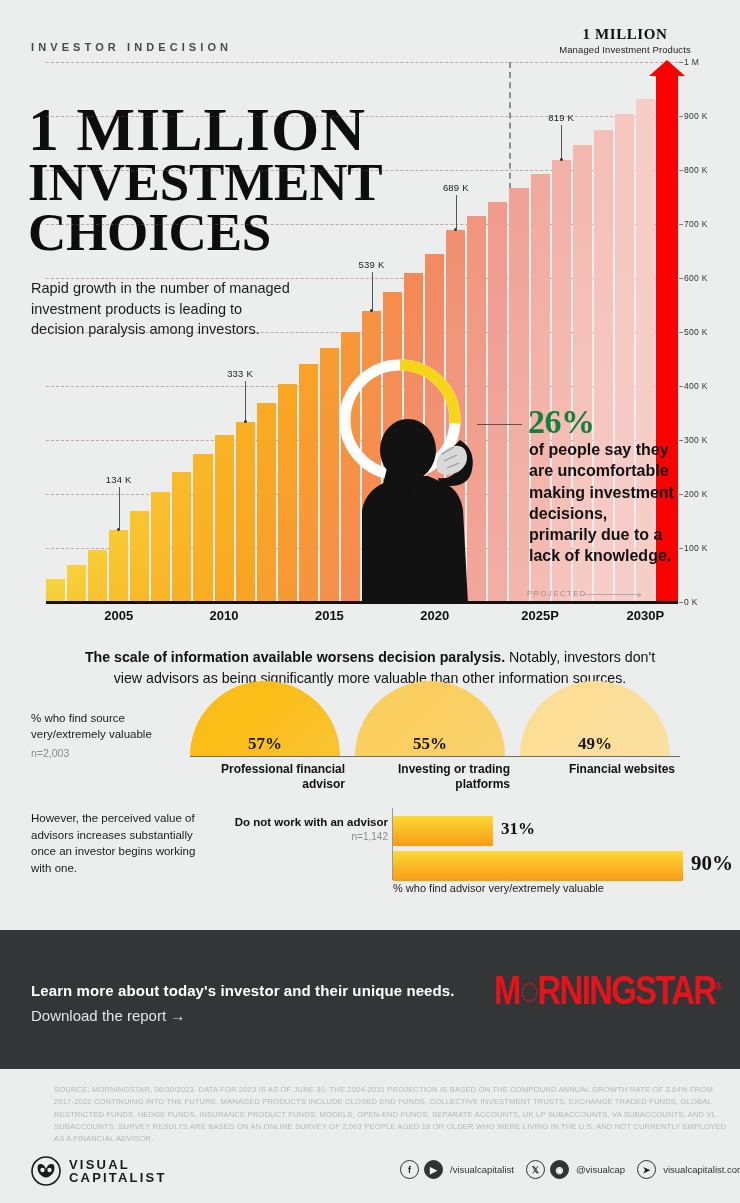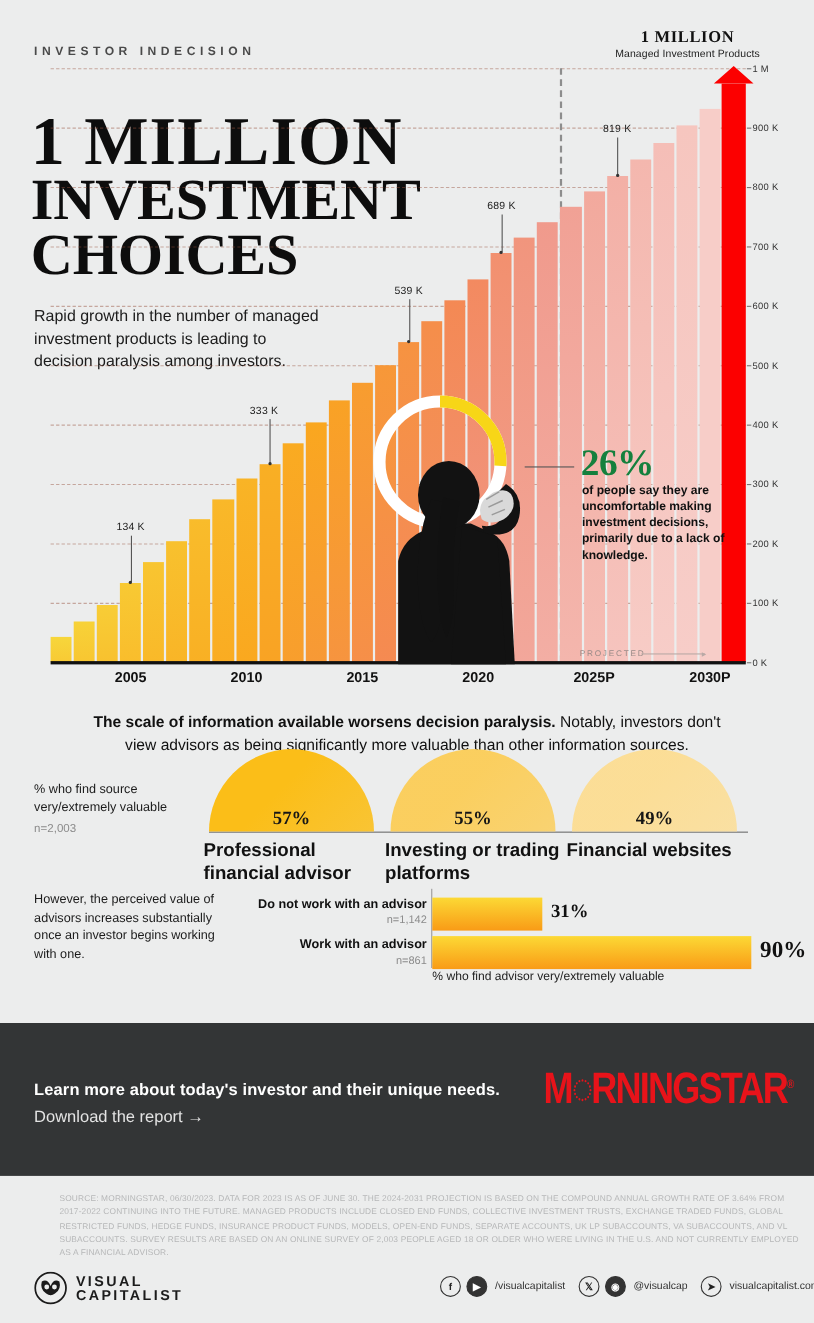--- a/index.html
+++ b/index.html
@@ -112,21 +112,21 @@
   .person{position:absolute;left:300px;top:392px;width:215px;height:212px;}
 
   .pct-line{position:absolute;left:477px;top:424px;width:45px;height:0;border-top:1.5px solid #555;}
   .pct{
     position:absolute;left:528px;top:403px;
     font-family:"Liberation Serif", serif;font-weight:700;font-size:34px;color:#15803d;
     letter-spacing:-0.5px;
   }
   .pct-body{
     position:absolute;left:529px;top:439px;width:150px;
-    font-size:11px;line-height:1.33;font-weight:700;color:#111;
+    font-size:16px;line-height:1.33;font-weight:700;color:#111;
   }
 
   
   .subhead{
     position:absolute;left:70px;top:647px;width:600px;text-align:center;
     font-size:14.2px;line-height:1.45;color:#111;
   }
   .subhead b{font-weight:700;}
 
   .legend-left{
@@ -138,22 +138,22 @@
   .domes{position:absolute;left:190px;top:700px;width:490px;height:100px;}
   .dome{
     position:absolute;bottom:44px;width:150px;height:75px;
     border-radius:150px 150px 0 0;
   }
   .dome-pct{
     position:absolute;bottom:46px;width:150px;text-align:center;
     font-family:"Liberation Serif", serif;font-weight:700;font-size:17px;color:#161616;
   }
   .dome-lab{
-    position:absolute;top:62px;width:160px;text-align:left;
-    font-size:17px;font-weight:700;line-height:1.25;color:#111;
+    position:absolute;top:62px;width:160px;text-align:right;
+    font-size:12px;font-weight:700;line-height:1.25;color:#111;
   }
   .dome-axis{position:absolute;left:0;top:56px;width:490px;height:1px;background:#6d6d6d;}
 
   
   .adv-note{
     position:absolute;left:31px;top:810px;width:185px;
     font-size:11.5px;line-height:1.45;color:#1b1b1b;
   }
   .advbars{position:absolute;left:228px;top:808px;width:460px;height:90px;}
   .adv-row{position:absolute;left:0;width:460px;}
@@ -373,21 +373,20 @@
     <div class="adv-note">However, the perceived value of advisors increases substantially once an investor begins working with one.</div>
     <div class="advbars" id="advbars">
       <div class="adv-axis"></div>
       <div class="adv-foot">% who find advisor very/extremely valuable</div>
     <div class="adv-row" style="top: 8px; height: 30px;">
           <div class="adv-label" style="top: 0px;"><span>Do not work with an advisor</span><span class="n">n=1,142</span></div>
           <div class="adv-bar" style="top: 0px; height: 30px; width: 99.8889px; background: linear-gradient(rgb(252, 217, 53), rgb(249, 155, 22));"></div>
           <div class="adv-val" style="left: 272.889px; top: 3px; font-size: 17px;">31%</div>
         </div>
         <div class="adv-row" style="top: 43px; height: 30px;">
-          <div class="adv-label" style="top: 2px;"><span>Work with an advisor</span><span class="n">n=861</span></div>
           <div class="adv-bar" style="top: 0px; height: 30px; width: 290px; background: linear-gradient(rgb(252, 217, 53), rgb(249, 155, 22));"></div>
           <div class="adv-val" style="left: 463px; top: 0px; font-size: 21px;">90%</div>
         </div>
       </div>
   </div>
 
   <div class="dark">
     <div class="dark-l1">Learn more about today's investor and their unique needs.</div>
     <div class="dark-l2">Download the report  →</div>
     <div class="mstar"><span>M◌RNINGSTAR</span><sup>®</sup></div>

